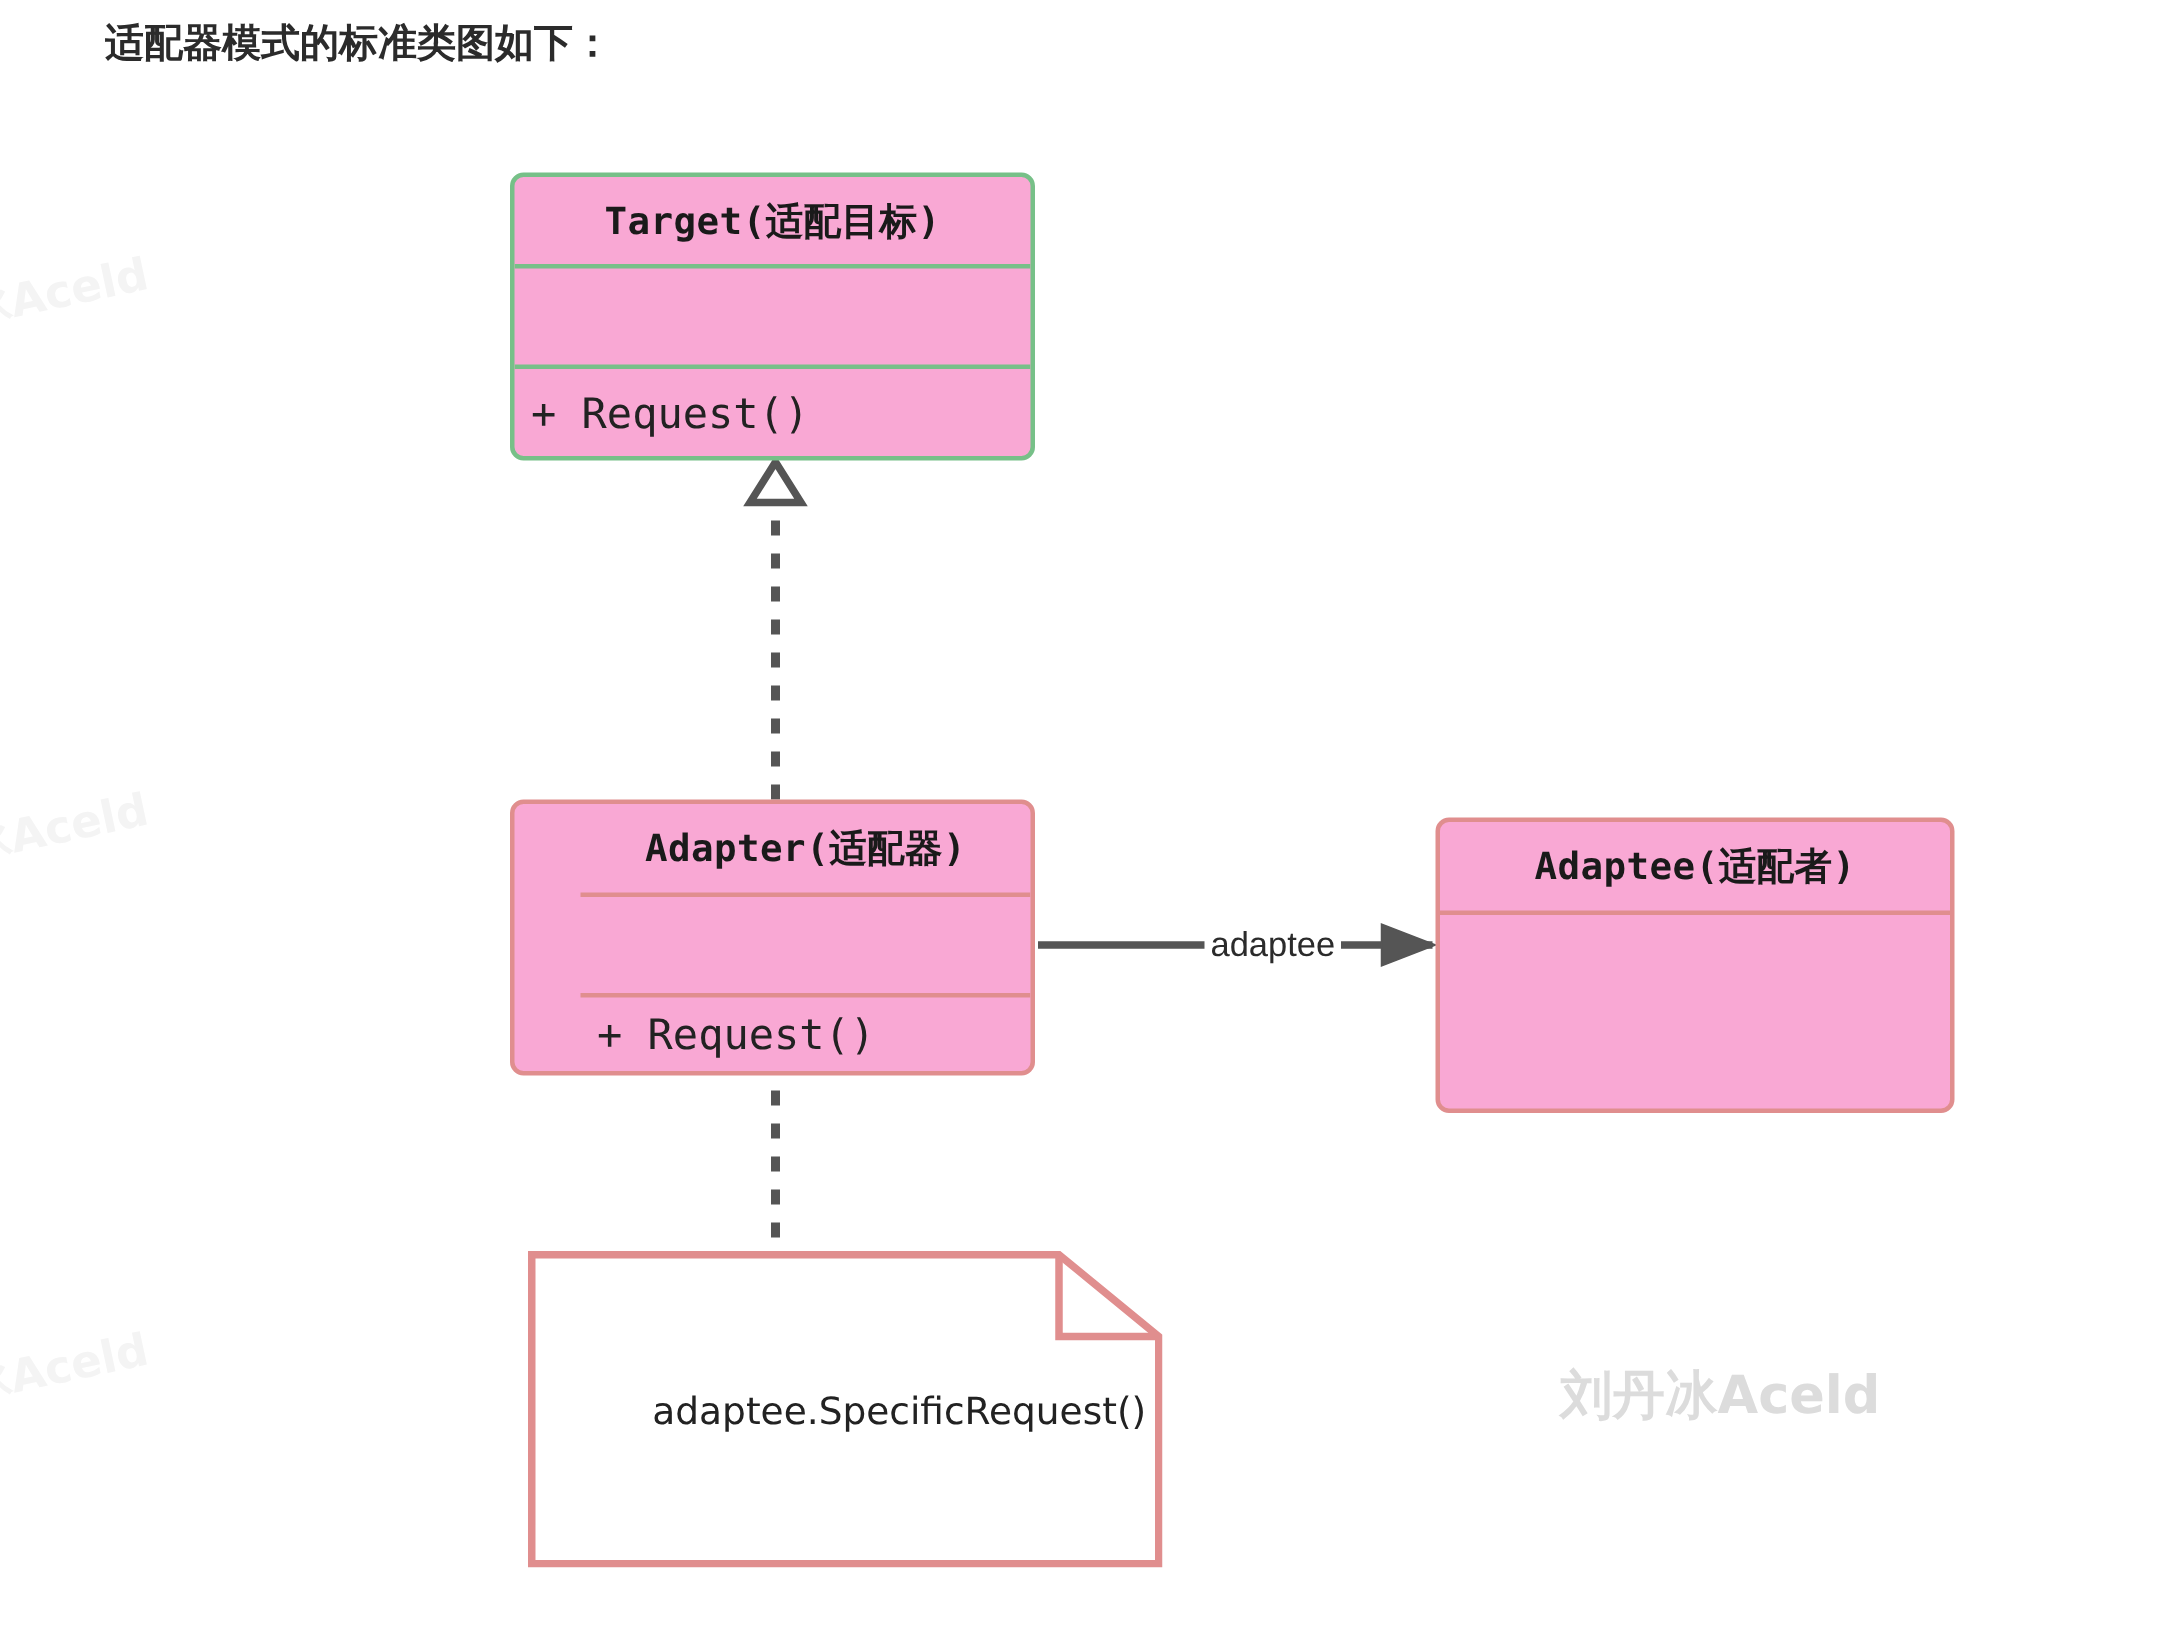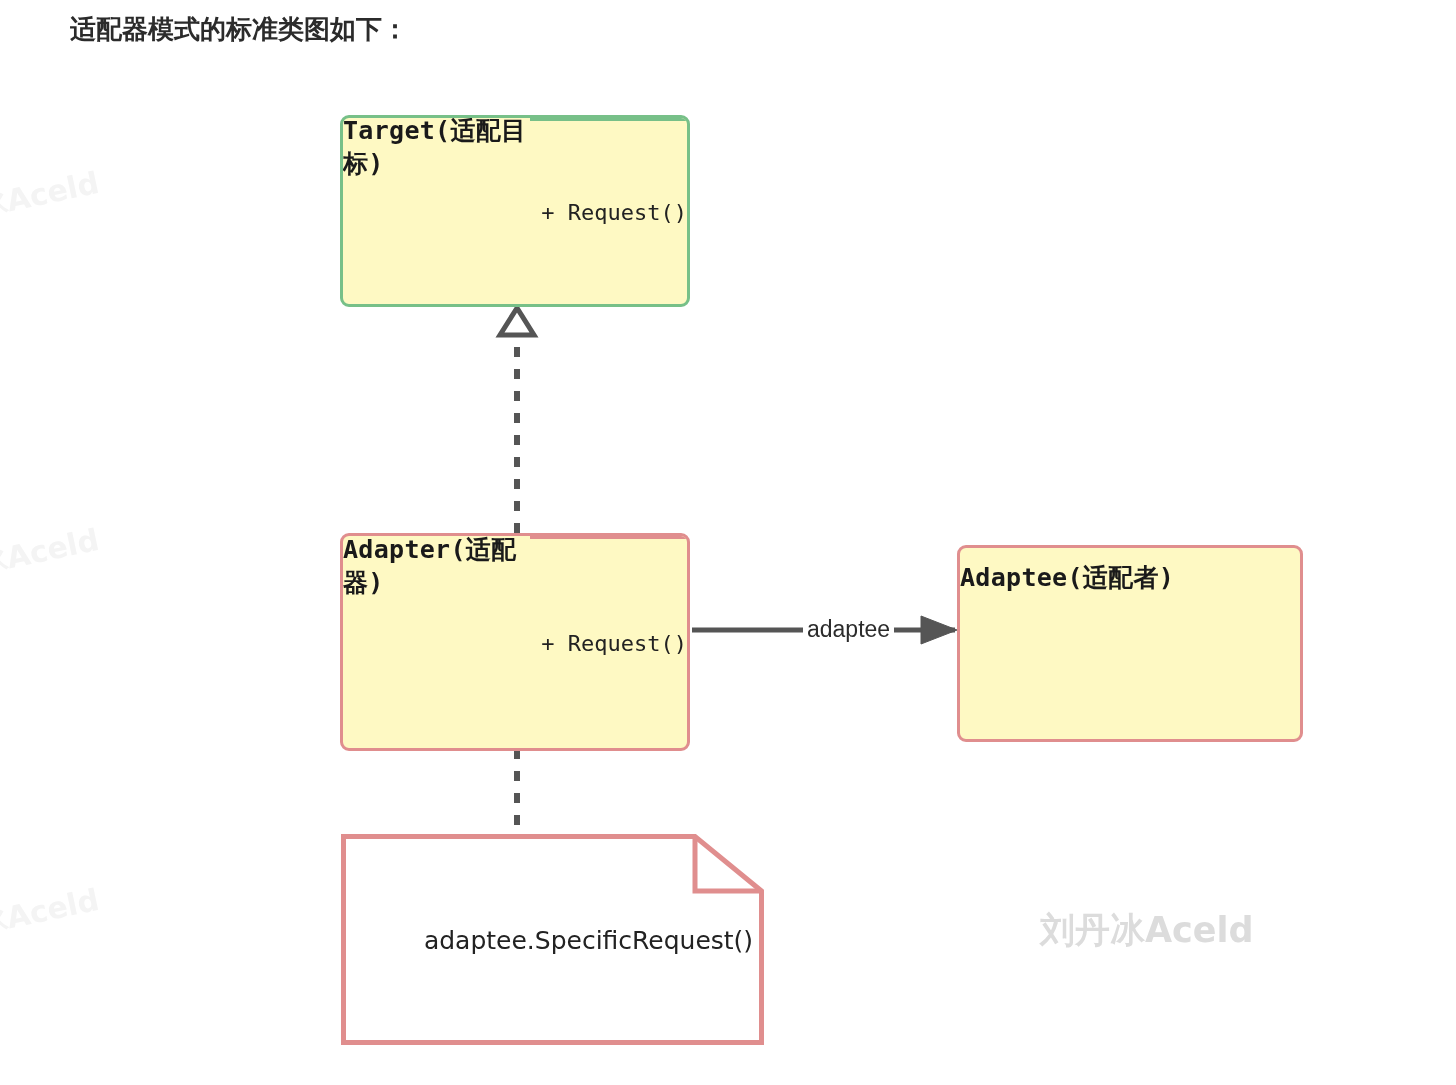--- a/index.html
+++ b/index.html
@@ -30,25 +30,25 @@
     color: #2b2b2b;
     white-space: nowrap;
     font-family: "DejaVu Sans", "Liberation Sans", sans-serif;
     font-weight: bold;
   }
 
   
   .uml-class {
     position: absolute;
     box-sizing: border-box;
-    background: #fef9c3;
+    background: #f9a8d4;
     border: 3px solid #cccccc;
     border-radius: 9px;
     display: flex;
-    flex-direction: row;
+    flex-direction: column;
     overflow: hidden;
   }
   .uml-class .sec {
     box-sizing: border-box;
     position: relative;
   }
   .uml-class .sec-title {
     display: flex;
     align-items: center;
     justify-content: center;
@@ -59,21 +59,21 @@
     font-family: "DejaVu Sans Mono", "Liberation Mono", monospace;
   }
   .uml-class .sec-attrs {
     border-top: 3px solid #cccccc;
   }
   .uml-class .sec-methods {
     border-top: 3px solid #be185d;
     display: flex;
     align-items: center;
     padding-left: 11px;
-    font-size: 22px;
+    font-size: 28px;
     color: #222222;
     font-family: "DejaVu Sans Mono", "Liberation Mono", monospace;
     white-space: nowrap;
   }
 
   .theme-green { border-color: #77c088; }
   .theme-green .sec-attrs,
   .theme-green .sec-methods { border-top-color: #77c088; }
 
   .theme-red { border-color: #e08e8e; }
@@ -163,34 +163,34 @@
       <line x1="517" y1="727" x2="517" y2="834" stroke="#555555" stroke-width="6" stroke-dasharray="10 12" stroke-linecap="butt"></line>
     </g>
   </svg>
 
   <div class="uml-class theme-green" style="left:340px; top:115px; width:350px; height:192px;">
     <div class="sec sec-title" style="height:58px;">Target(适配目标)</div>
     <div class="sec sec-attrs" style="height:67px;"></div>
     <div class="sec sec-methods" style="flex:1 1 auto;">+ Request()</div>
   </div>
 
-  <div class="uml-class theme-red" style="left:340px; top:533px; width:350px; height:218px;">
+  <div class="uml-class theme-red" style="left:340px; top:533px; width:350px; height:184px;padding-left:44px;">
     <div class="sec sec-title" style="height:59px;">Adapter(适配器)</div>
     <div class="sec sec-attrs" style="height:67px;"></div>
     <div class="sec sec-methods" style="flex:1 1 auto;">+ Request()</div>
   </div>
 
   <div class="uml-class theme-red" style="left:957px; top:545px; width:346px; height:197px;">
     <div class="sec sec-title" style="height:59px;">Adaptee(适配者)</div>
     <div class="sec sec-attrs" style="height:67px;"></div>
   </div>
 
   <div class="edge-label" style="left:803px; top:616px;">adaptee</div>
 
-  <div class="uml-note" style="left:341px; top:834px; width:495px; height:211px;">
+  <div class="uml-note" style="left:352px; top:834px; width:495px; height:211px;">
     <svg width="423" height="211" viewBox="0 0 423 211">
       <path d="M 2.5 2.5 L 354 2.5 L 420.5 57 L 420.5 208.5 L 2.5 208.5 Z" fill="#ffffff" stroke="#e08e8e" stroke-width="5" stroke-linejoin="miter"></path>
       <path d="M 354 2.5 L 354 57 L 420.5 57" fill="none" stroke="#e08e8e" stroke-width="5" stroke-linejoin="miter"></path>
     </svg>
     <div class="note-text" style="top:92px;">adaptee.SpecificRequest()</div>
   </div>
 
   <div class="watermark wm-main" style="left:1040px; top:907px;">刘丹冰Aceld</div>
 
 </div>

